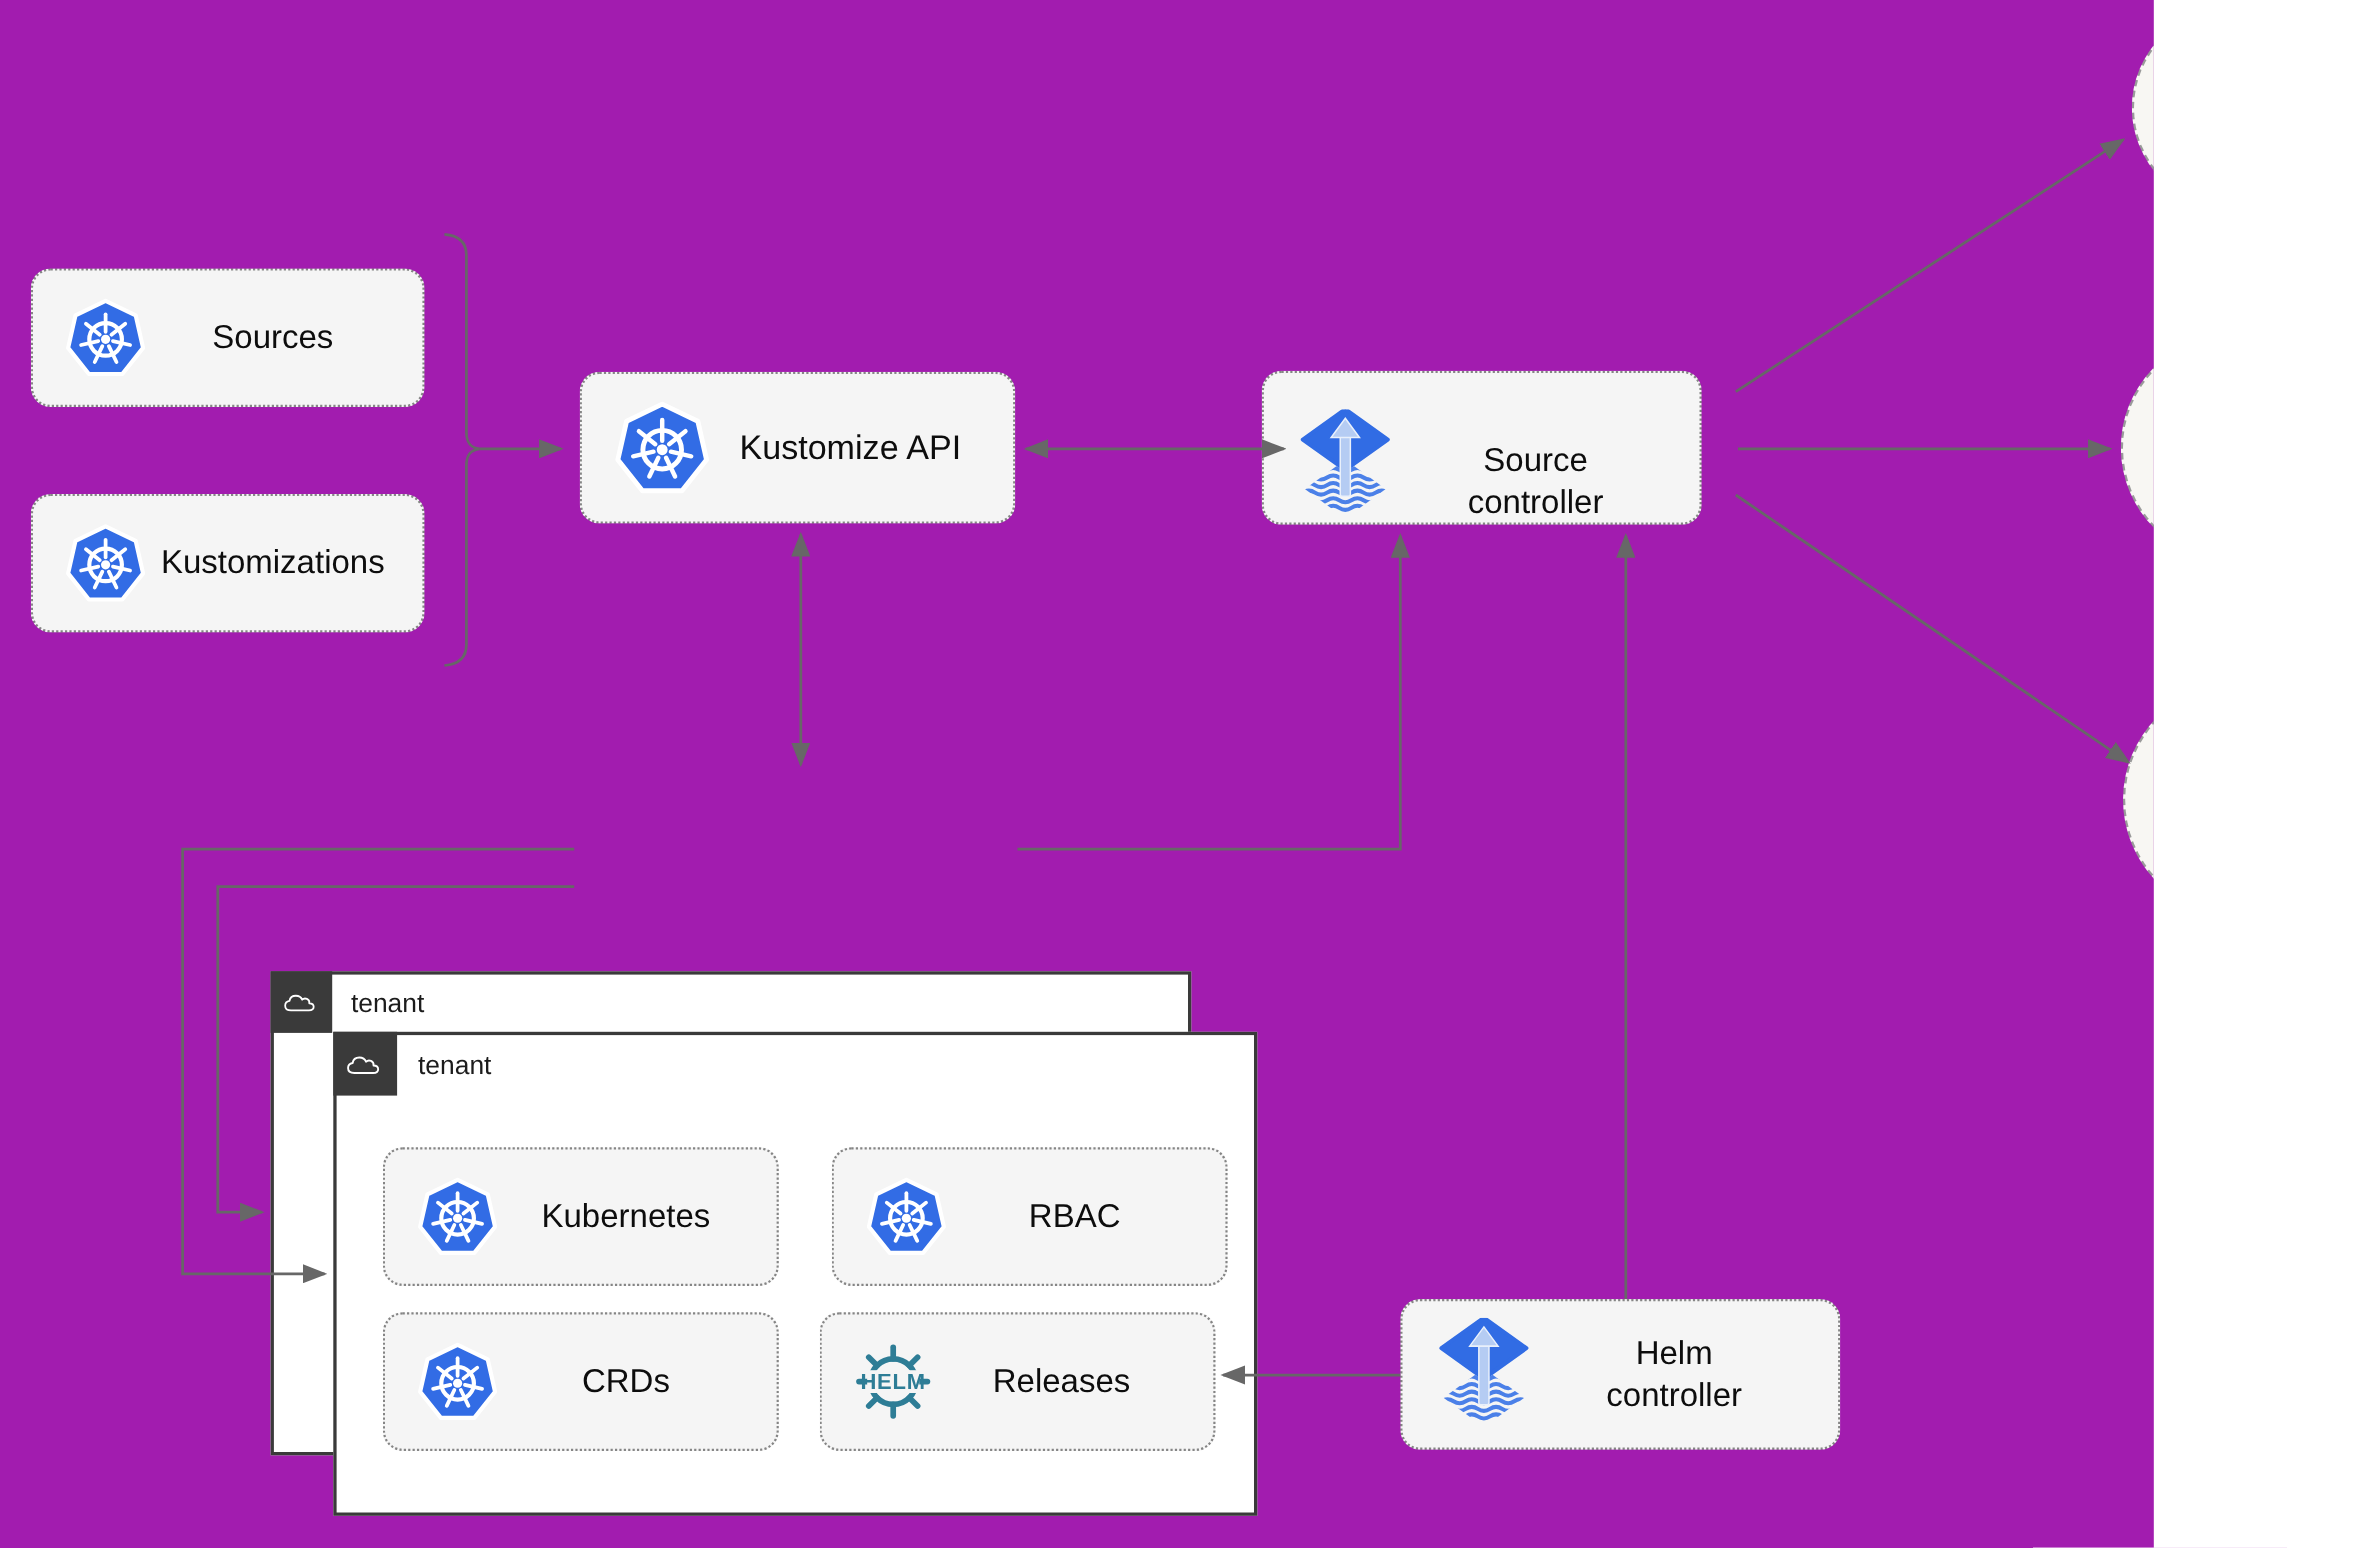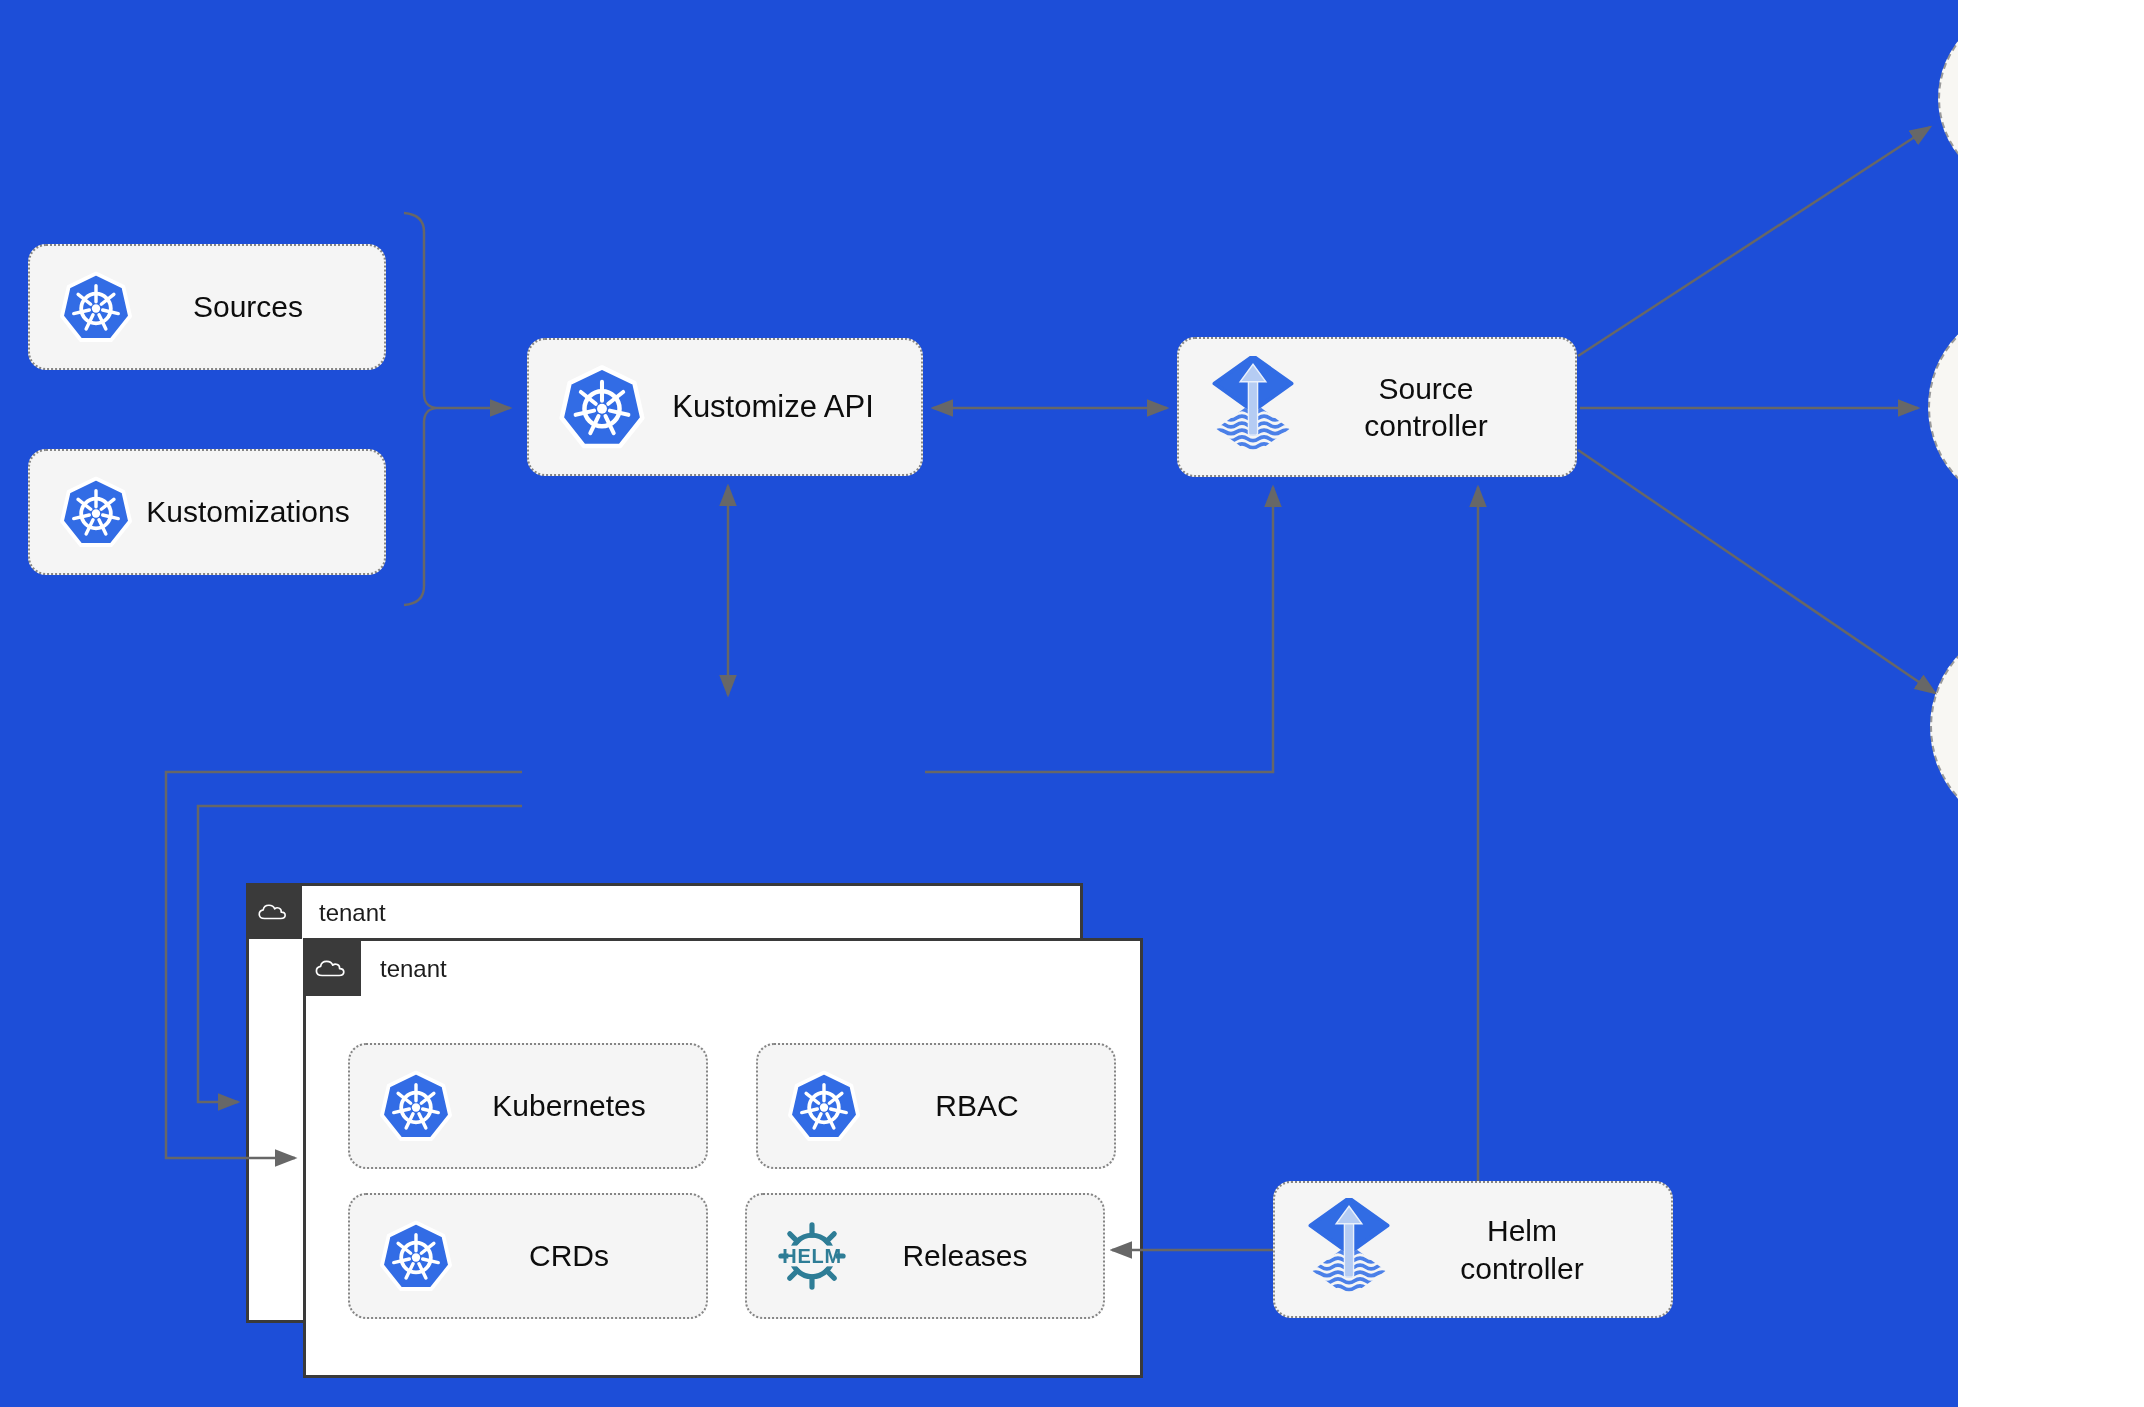--- a/index.html
+++ b/index.html
@@ -1,16 +1,16 @@
 <!DOCTYPE html>
 <html><head>
 <meta charset="utf-8">
 <style>
   html,body{margin:0;padding:0;background:#fff;}
-  .canvas{position:relative;width:1958px;height:1407px;background:#1d4ed8;
+  .canvas{position:relative;width:1958px;height:1407px;background:#a21caf;
           font-family:"Liberation Sans", sans-serif;overflow:hidden;}
   
   .dnode{position:absolute;background:#f5f5f5;border:2px dotted #858585;border-radius:18px;
          display:flex;align-items:center;box-sizing:border-box;padding:0 22px 0 28px;}
   .dlabel{flex:1;text-align:center;font-size:30px;color:#0d0d0d;line-height:1.25;}
   .wrap2{display:inline-block;max-width:200px;}
   .icon{flex:0 0 auto;display:block;}
   
   .ext-circle{position:absolute;border:2px dashed #9a9a9a;border-radius:50%;background:#f8f7f3;
               display:flex;align-items:center;justify-content:center;box-sizing:border-box;}
@@ -160,21 +160,21 @@
     <div class="dlabel">Kustomizations</div>
   </div>
 
   <div class="dnode" style="left:527px;top:338px;width:396px;height:138px;">
     <svg class="icon" width="90" height="90">
         <use href="#sym-k8s"></use>
       </svg>
     <div class="dlabel" style="font-size:31px;">Kustomize API</div>
   </div>
 
-  <div class="dnode" style="left:1177px;top:337px;width:400px;height:140px;">
+  <div class="dnode" style="left:1147px;top:337px;width:400px;height:140px;align-items:flex-end;">
     <svg class="icon" width="92" height="103">
         <use href="#sym-flux"></use>
       </svg>
     <div class="dlabel"><span class="wrap2">Source controller</span></div>
   </div>
 
 
   <div class="dnode" style="left:1273px;top:1181px;width:400px;height:137px;">
     <svg class="icon" width="92" height="103">
         <use href="#sym-flux"></use>

